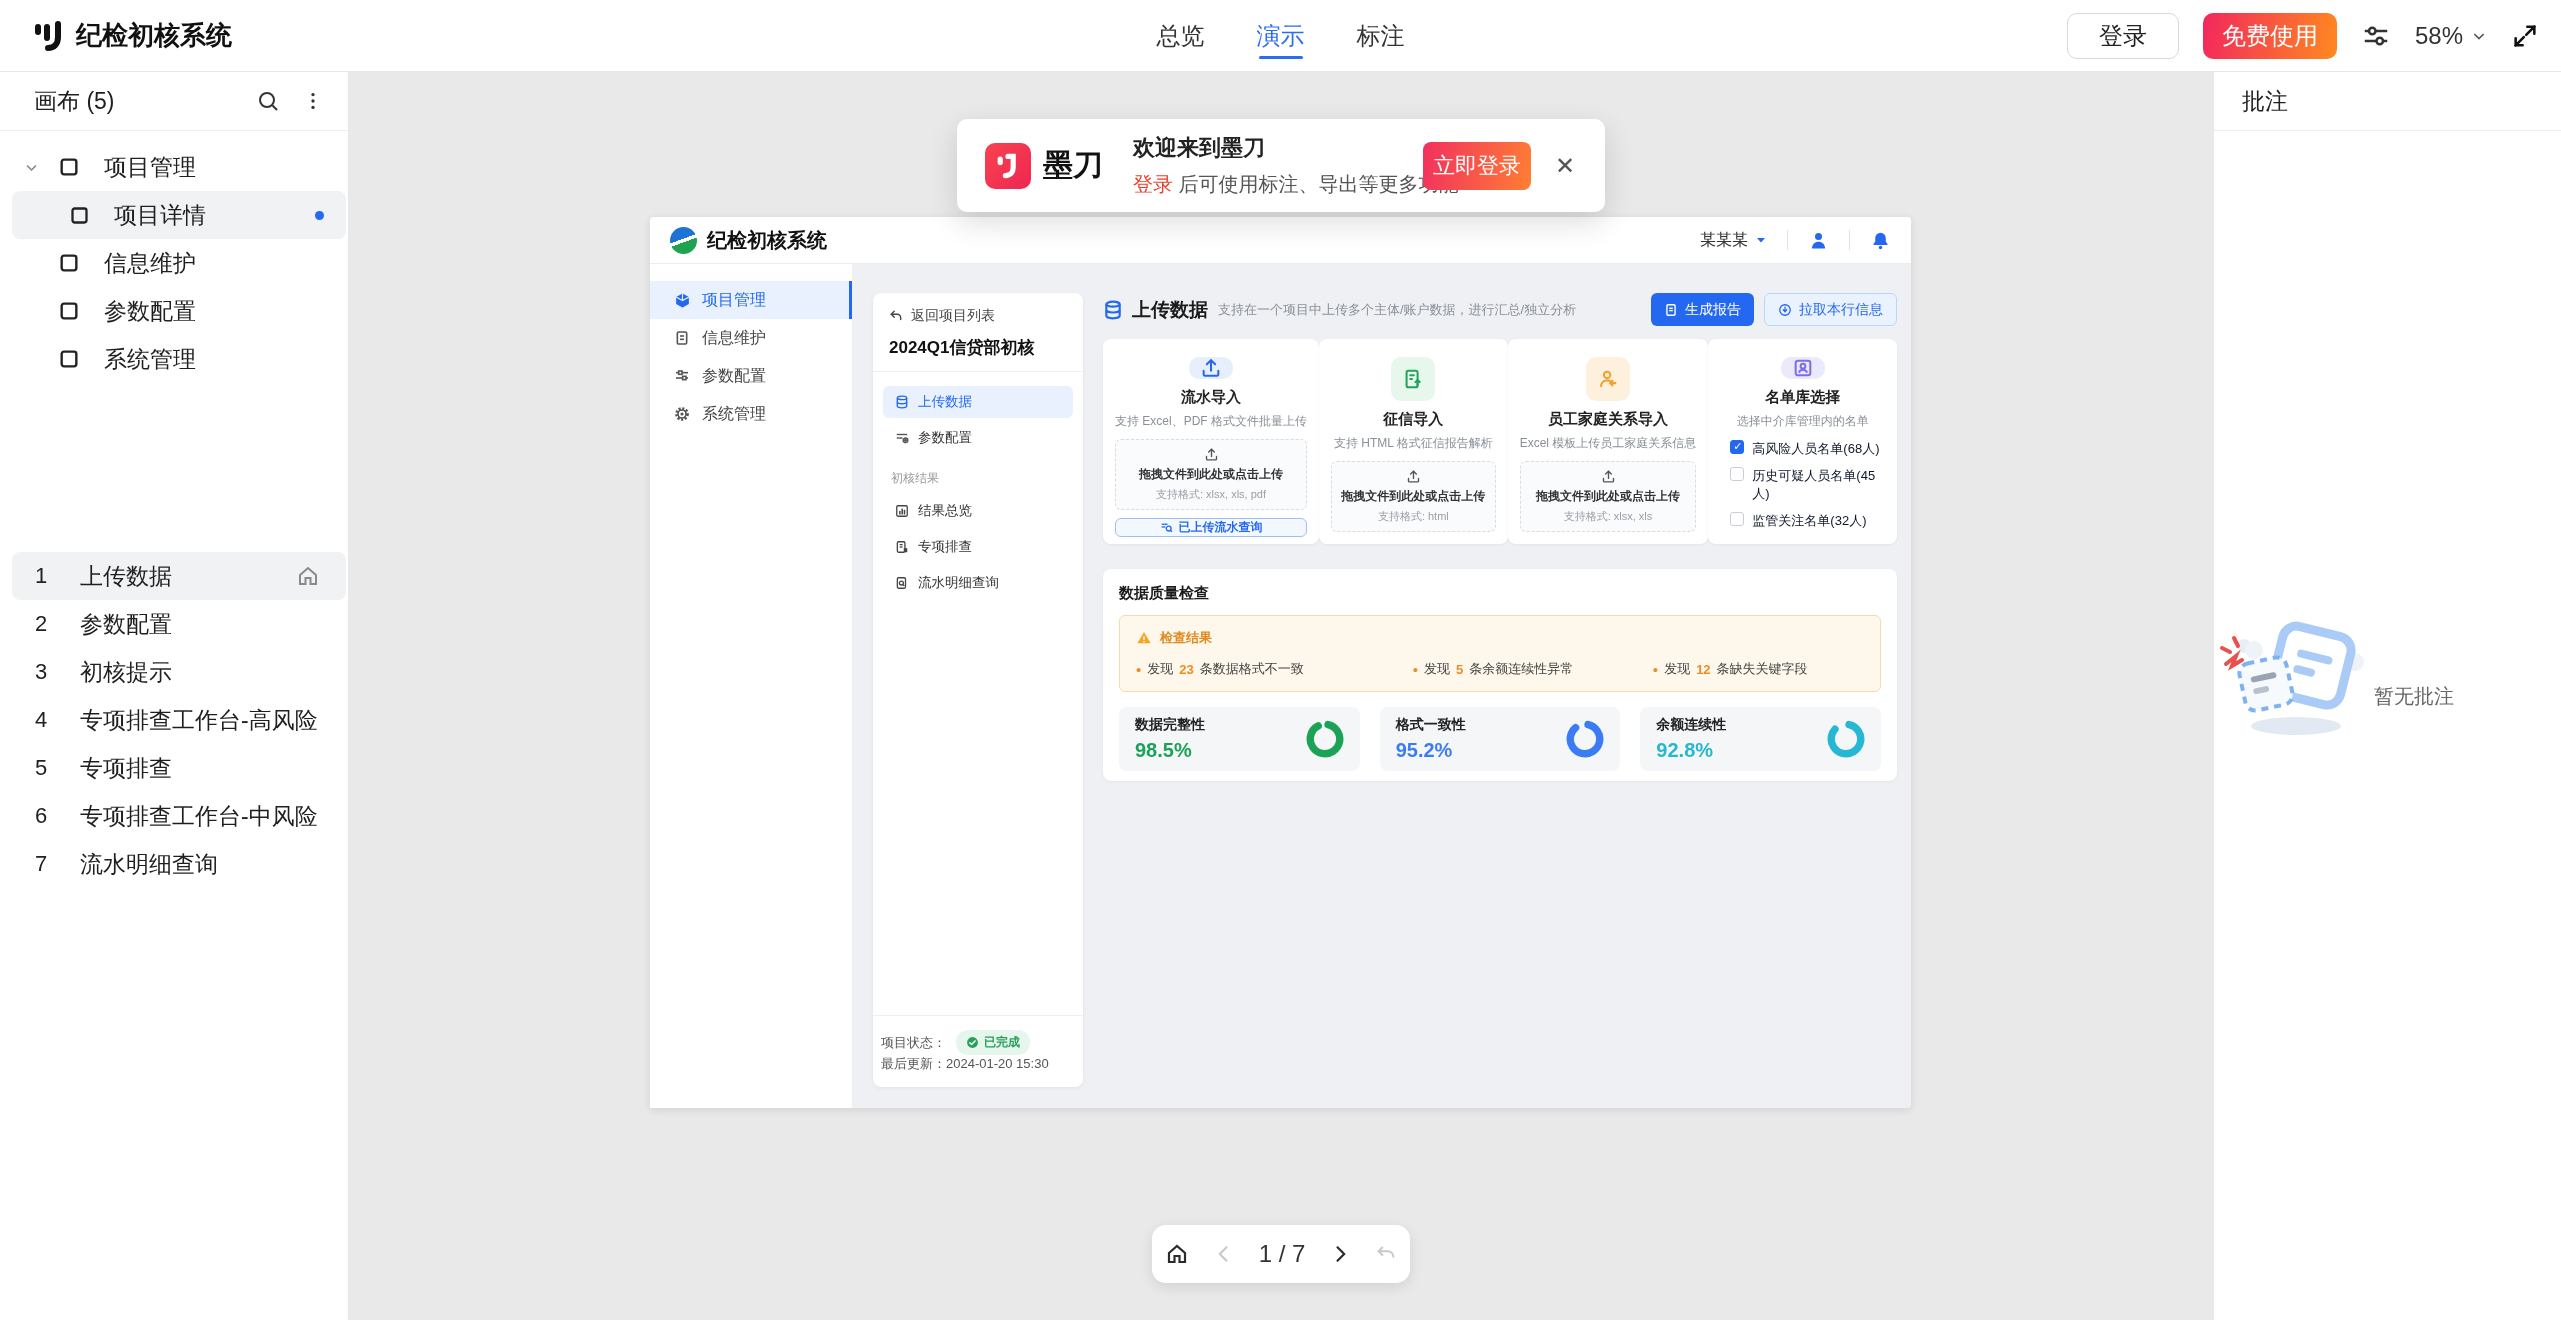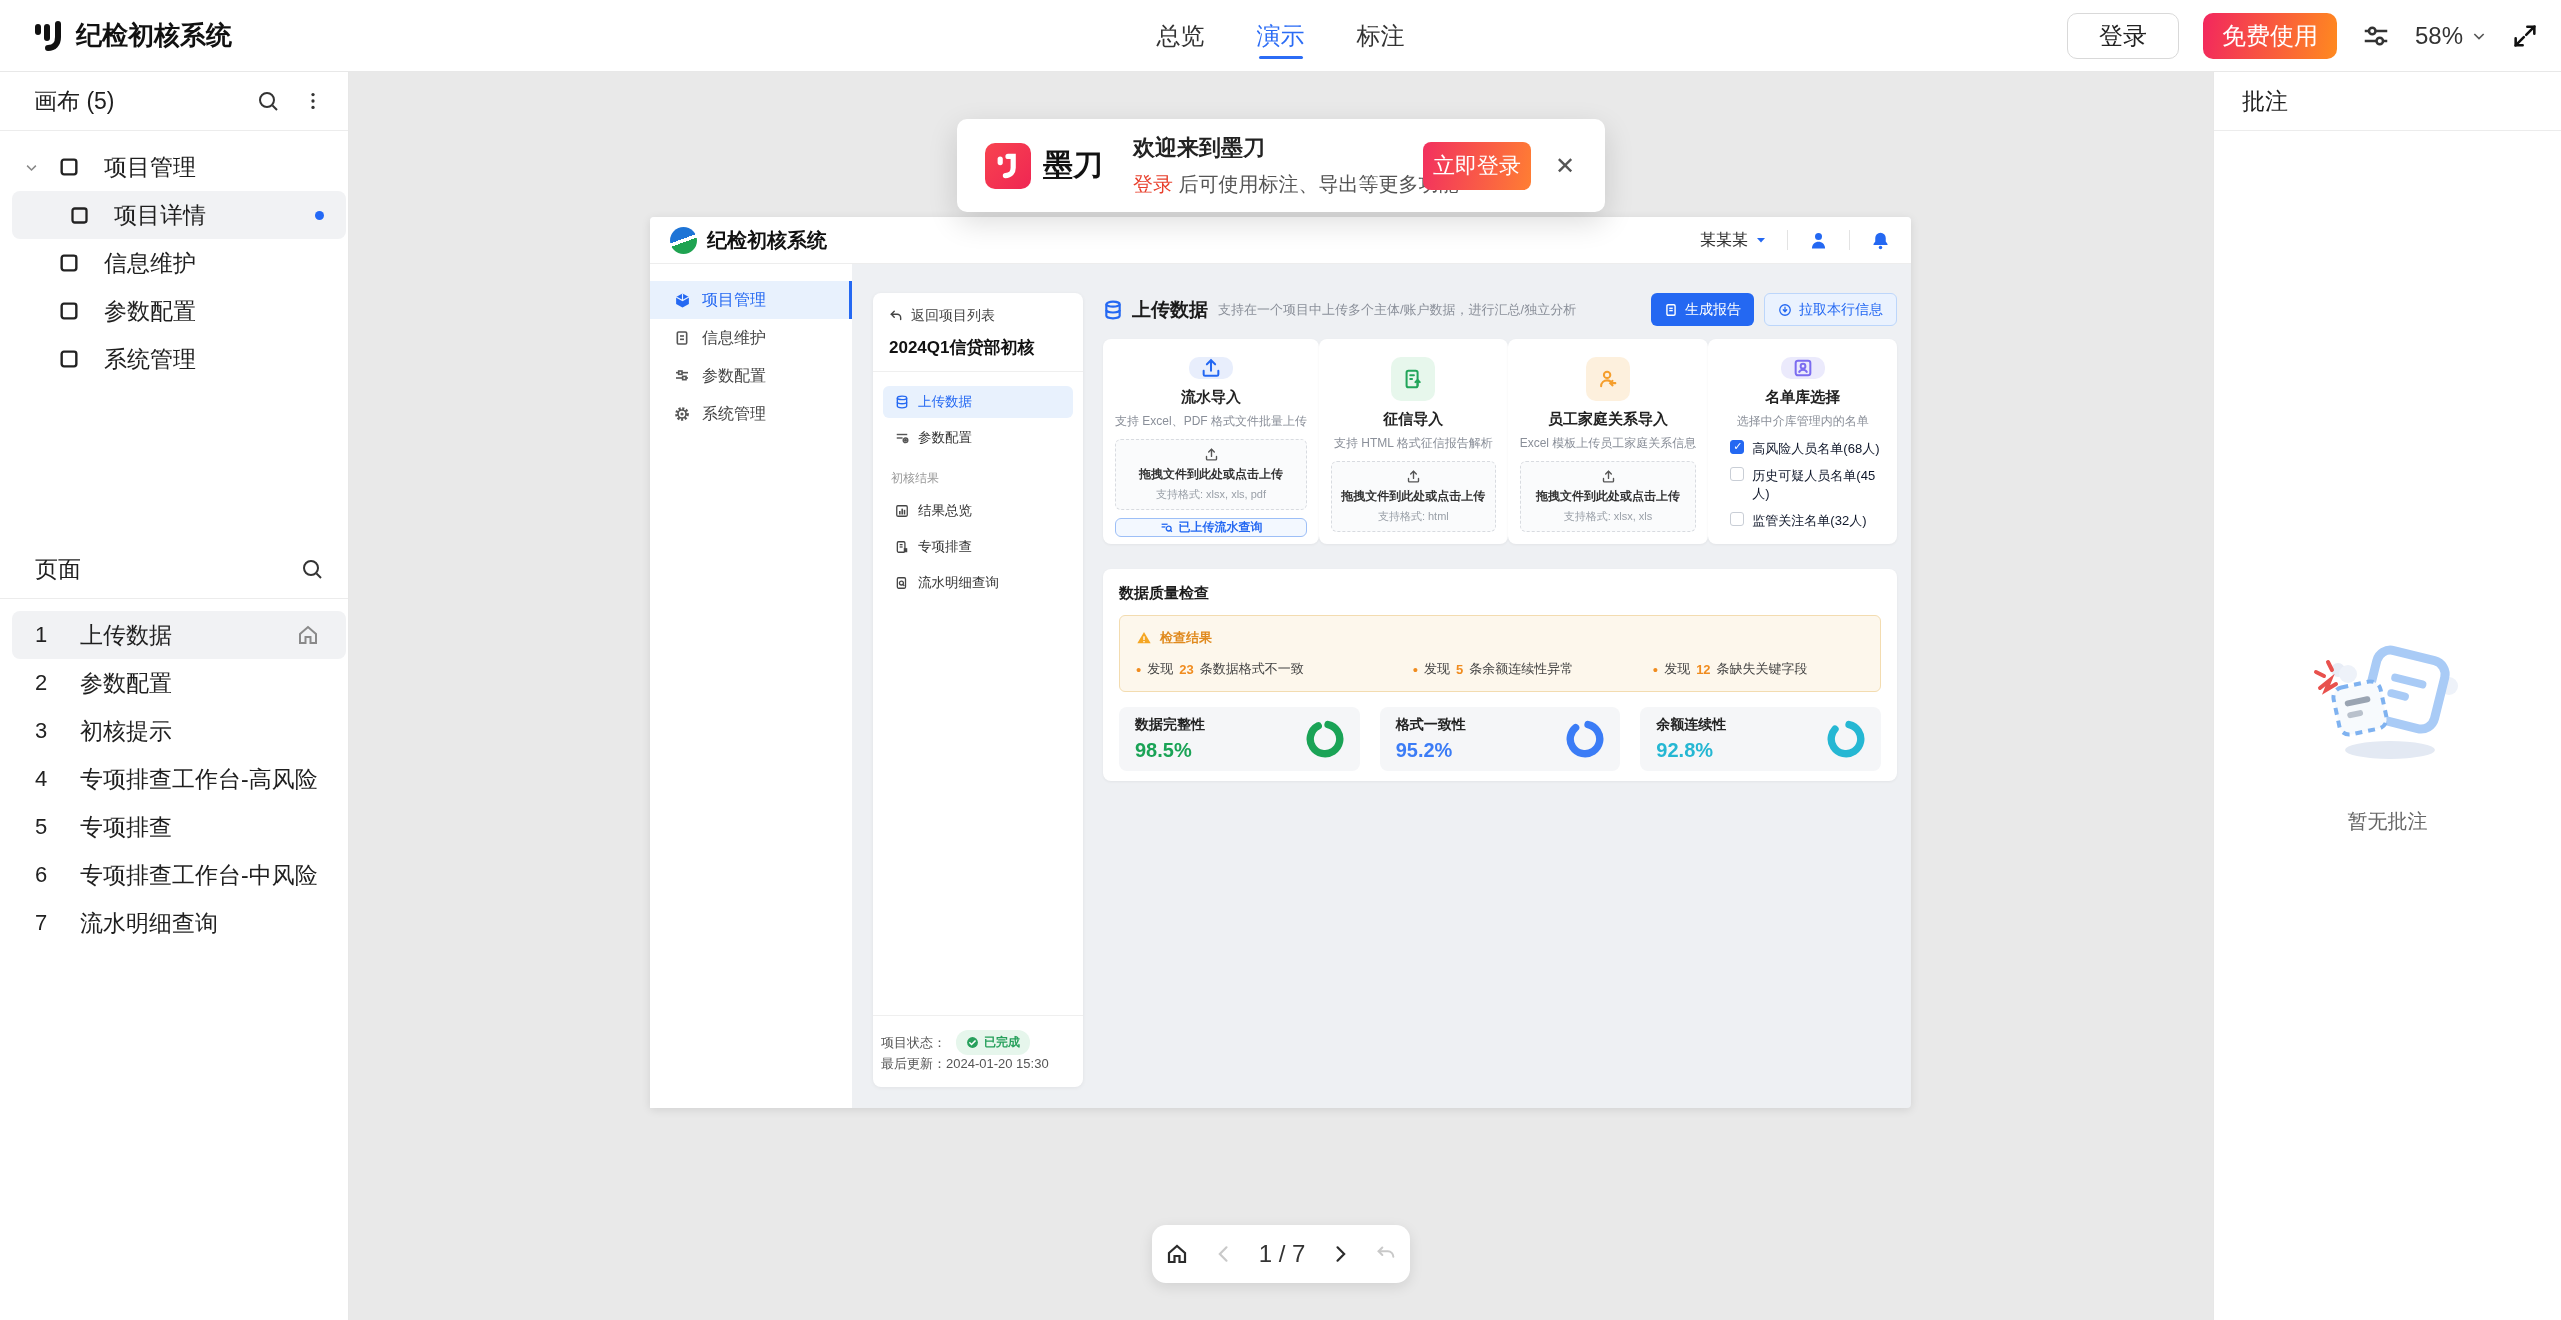--- a/index.html
+++ b/index.html
@@ -36,21 +36,21 @@
   .pages-section { position:absolute; top:468px; left:0; right:0; }
   .pages-list { padding-top:12px; }
   .page-row { height:48px; display:flex; align-items:center; font-size:23px; color:#1f1f1f; cursor:pointer; position:relative; padding-left:35px; }
   .page-row .pnum { width:45px; font-size:22px; color:#222; }
   .page-row.selected { background:#f1f2f4; border-radius:8px; margin:0 2px 0 12px; padding-left:23px; }
   .page-row .home-ic { position:absolute; right:26px; color:#8a8a8a; }
 
   
   .ann-panel { position:absolute; right:0; top:72px; bottom:0; width:348px; background:#fff; border-left:1px solid #e7e7e7; z-index:20; }
   .ann-head { height:59px; display:flex; align-items:center; padding-left:28px; border-bottom:1px solid #ececec; font-size:23px; color:#202020; }
-  .ann-empty { position:absolute; top:560px; left:0; right:0; display:flex; flex-direction:column; align-items:center; }
+  .ann-empty { position:absolute; top:536px; left:0; right:0; display:flex; flex-direction:row; align-items:center; }
   .ann-empty-text { margin-top:26px; font-size:20px; color:#666; }
 
   
   .canvas { position:absolute; left:349px; right:348px; top:72px; bottom:0; background:#e9e9e9; overflow:hidden; }
 
   
   .banner { position:absolute; left:957px; top:119px; width:648px; height:93px; background:#fff; border-radius:10px; box-shadow:0 10px 30px rgba(0,0,0,.14); display:flex; align-items:center; z-index:25; }
   .mk-logo-sq { width:46px; height:46px; border-radius:10px; background:linear-gradient(135deg,#f8434f,#ef2653); margin-left:28px; display:flex; align-items:center; justify-content:center; }
   .banner-brand { font-size:30px; font-weight:bold; color:#111; margin-left:12px; }
   .banner-texts { margin-left:30px; }
@@ -248,31 +248,20 @@
       <span class="frame-ic">
           <svg width="22" height="22" viewBox="0 0 24 24" fill="none" stroke="currentColor" stroke-width="2.6">
             <rect x="4" y="4" width="16" height="16" rx="2.5"></rect>
           </svg>
         </span>
       <span>系统管理</span>
     </div>
   </div>
 
   <div class="pages-section">
-    <div class="panel-head" style="padding-left:35px;">
-      <span class="ph-title">页面</span>
-      <span class="ph-icons">
-          <span>
-            <svg width="24" height="24" viewBox="0 0 24 24" fill="none" stroke="currentColor" stroke-width="2">
-              <circle cx="11" cy="11" r="7"></circle>
-              <line x1="16.5" y1="16.5" x2="21" y2="21"></line>
-            </svg>
-          </span>
-        </span>
-    </div>
     <div class="pages-list">
       <div class="page-row selected">
         <span class="pnum">1</span>
         <span>上传数据</span>
         <span class="home-ic">
             <svg width="24" height="24" viewBox="0 0 24 24" fill="none" stroke="currentColor" stroke-width="2">
               <path d="M4 11l8-7 8 7v9h-5.5v-6h-5v6H4z"></path>
             </svg>
           </span>
       </div>

